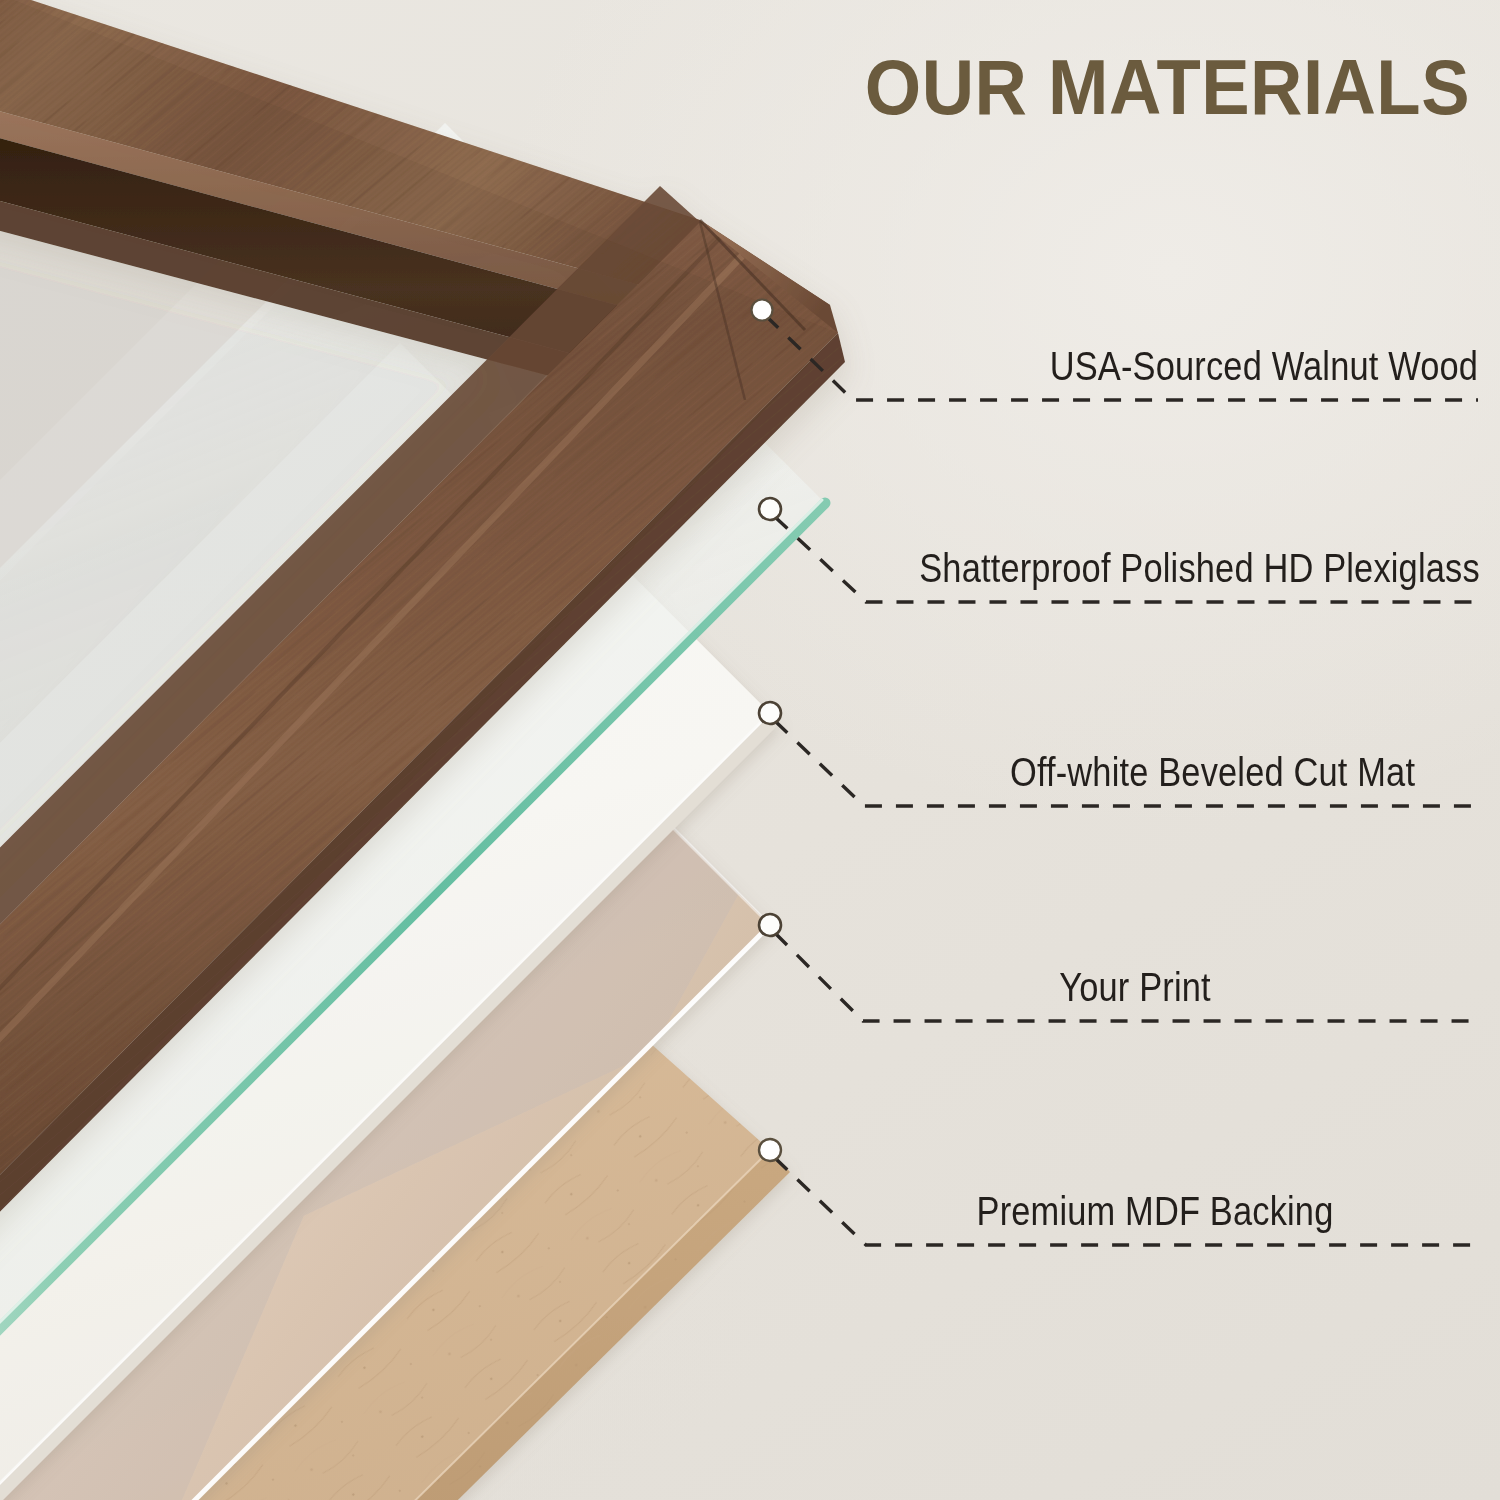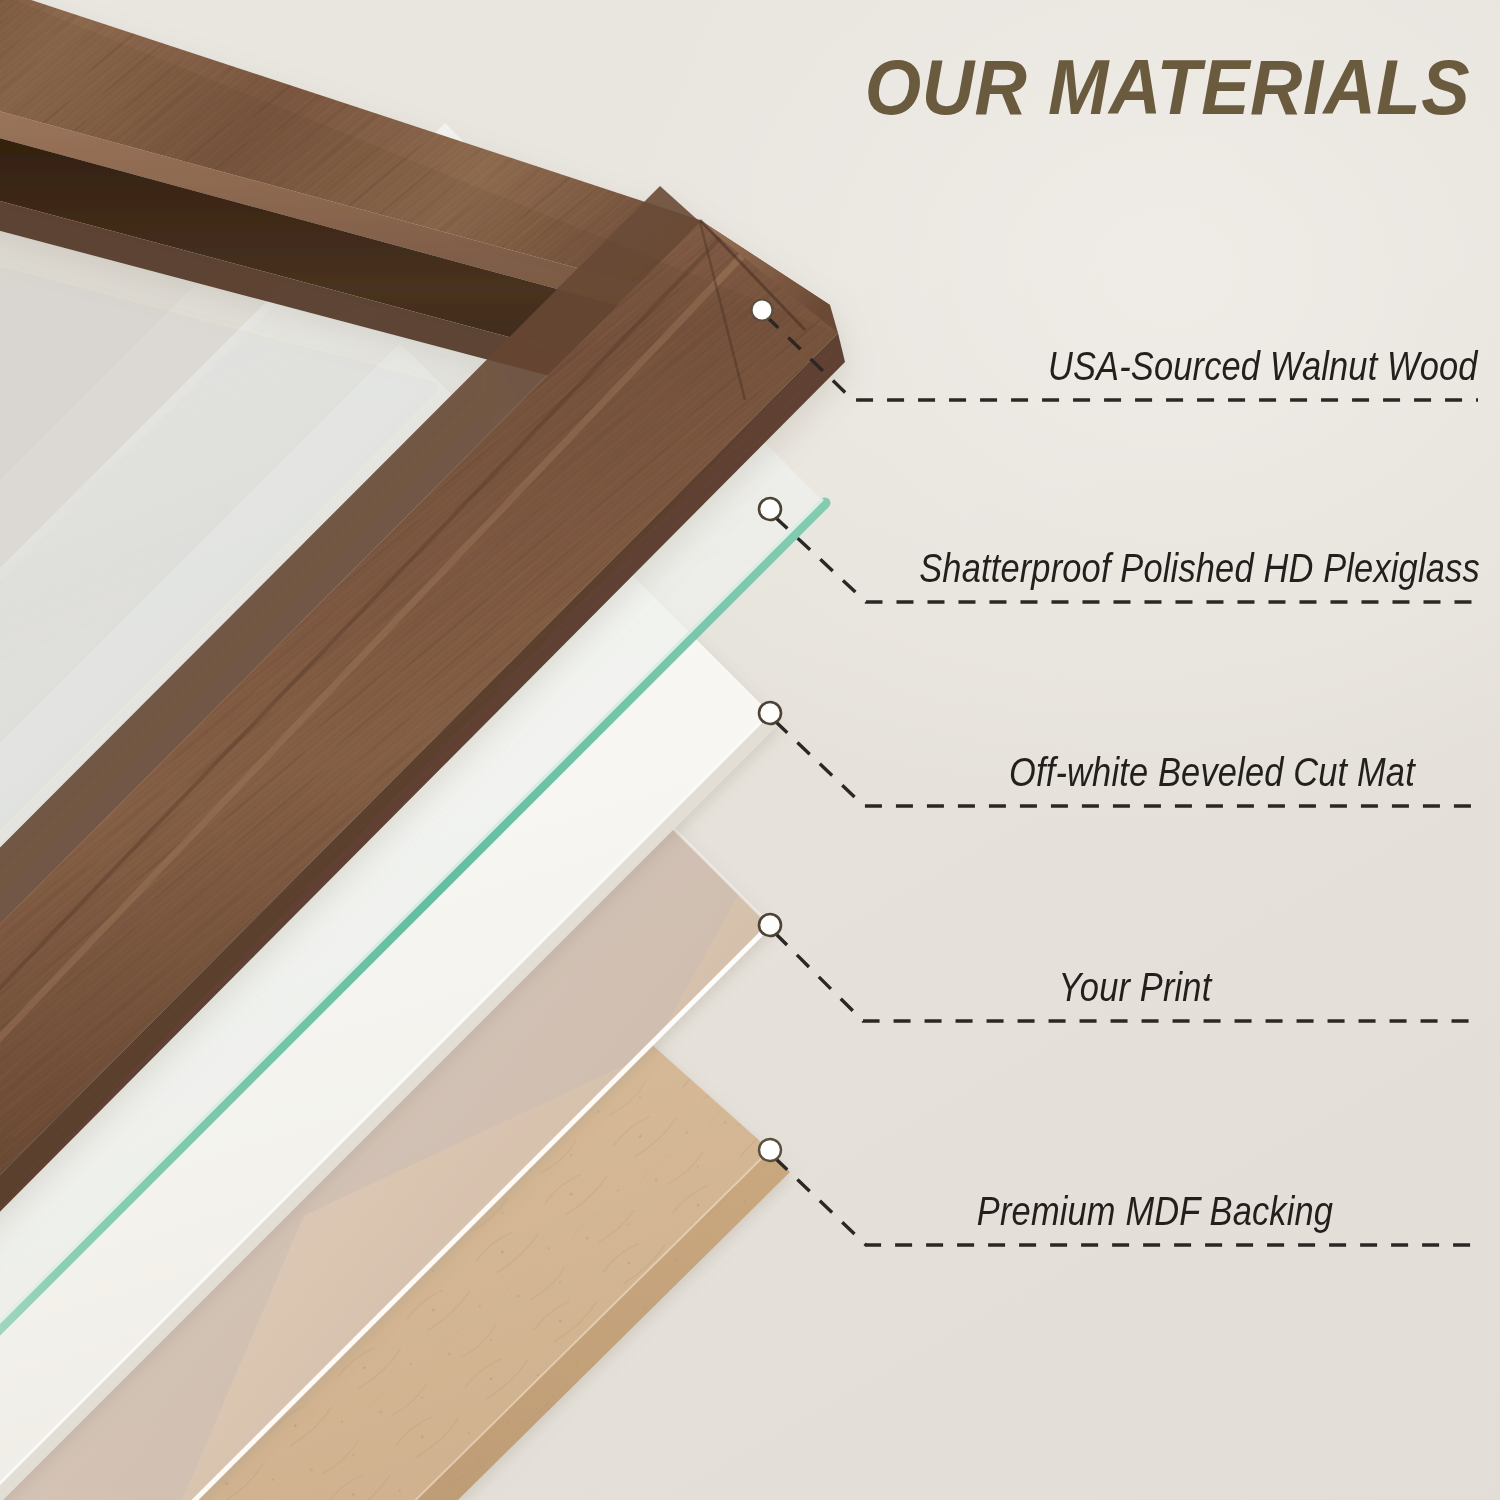--- a/index.html
+++ b/index.html
@@ -8,21 +8,20 @@
     padding: 0;
     background: #E8E4DE;
   }
   #stage {
     position: relative;
     width: 1500px;
     height: 1500px;
     overflow: hidden;
     background: #E9E5DF;
     font-family: "Liberation Sans", sans-serif;
-    font-style: italic;
   }
 
   
   #bg-wash {
     position: absolute;
     inset: 0;
     background:
       radial-gradient(ellipse 1100px 900px at 78% 18%, #EFECE7 0%, rgba(239,236,231,0) 62%),
       radial-gradient(ellipse 900px 800px at 12% 85%, #E3DFD8 0%, rgba(227,223,216,0) 65%),
       linear-gradient(150deg, #EAE7E1 0%, #E6E2DB 55%, #E2DED7 100%);

